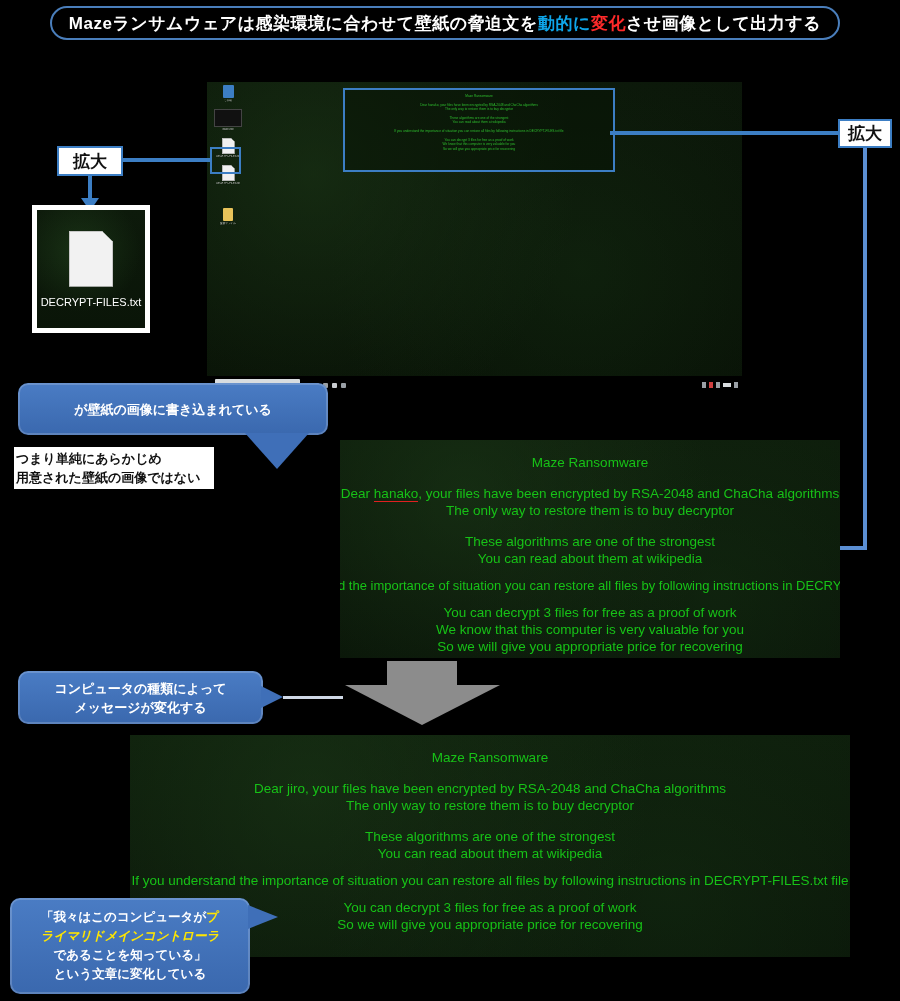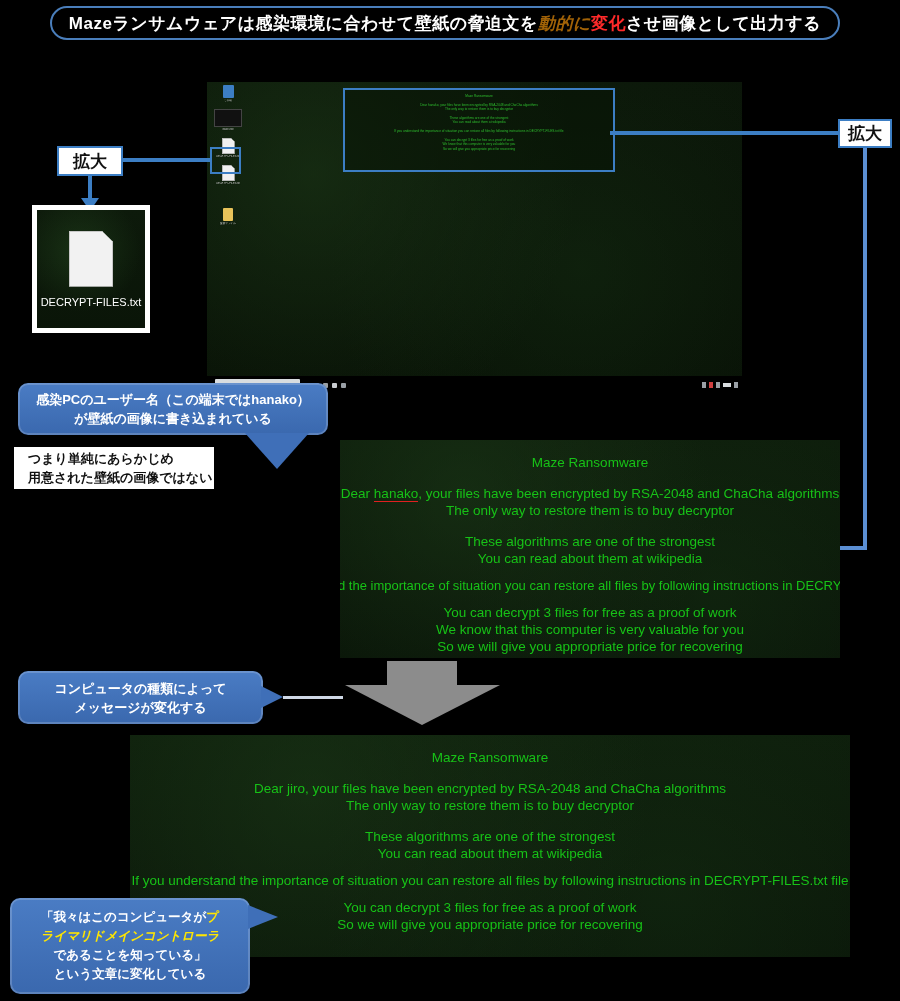--- a/index.html
+++ b/index.html
@@ -15,21 +15,21 @@
     left:50px;top:6px;width:790px;height:34px;
     border:2px solid #4a7ebb;border-radius:17px;
     background:#000;
     display:flex;align-items:center;justify-content:center;
     box-sizing:border-box;
   }
   #title-banner .t{
     color:#ffffff;font-weight:bold;font-size:17px;letter-spacing:0.5px;
     white-space:nowrap;
   }
-  #title-banner .y{color:#a16207;font-style:italic;}
+  #title-banner .y{color:#0ea5e9;}
   #title-banner .r{color:#ff2a2a;}
 
   
   #desktop{
     left:207px;top:82px;width:535px;height:308px;
     background:#0a1408;
     background-image:
       radial-gradient(circle at 20% 30%, rgba(30,60,25,.55), transparent 55%),
       radial-gradient(circle at 70% 60%, rgba(20,45,18,.5), transparent 60%),
       linear-gradient(#0b1609,#081106);
@@ -178,21 +178,21 @@
   #bubble-user{left:18px;top:383px;width:310px;height:52px;padding:0 10px;}
   #bubble-user-tail{
     left:245px;top:433px;width:0;height:0;
     border-left:32px solid transparent;border-right:32px solid transparent;
     border-top:36px solid #3f6fb8;
   }
 
   #white-note{
     left:14px;top:447px;width:200px;height:42px;background:#ffffff;
     display:flex;flex-direction:column;align-items:flex-start;justify-content:center;
-    padding-left:14px;box-sizing:border-box;
+    padding-left:2px;box-sizing:border-box;
   }
   #white-note .wt{color:#111;font-weight:bold;font-size:13px;line-height:19px;white-space:nowrap;}
 
   #bubble-type{left:18px;top:671px;width:245px;height:53px;}
   #bubble-type-tail{
     left:261px;top:686px;width:0;height:0;
     border-top:11px solid transparent;border-bottom:11px solid transparent;
     border-left:22px solid #3f6fb8;
   }
   #type-line{left:283px;top:696px;width:60px;height:3px;background:#cfd8e6;}
@@ -319,21 +319,20 @@
     <div class="gap-s"></div>
     <div class="nl wide">If you understand the importance of situation you can restore all files by following instructions in DECRYPT-FILES.txt file</div>
     <div class="gap-s"></div>
     <div class="nl">You can decrypt 3 files for free as a proof of work</div>
     <div class="nl">We know that this computer is very valuable for you</div>
     <div class="nl">So we will give you appropriate price for recovering</div>
   </div>
 </div>
 
 <div class="abs bubble" id="bubble-user">
-  <div class="bt">感染PCのユーザー名（この端末ではhanako）</div>
   <div class="bt">が壁紙の画像に書き込まれている</div>
 </div>
 <div class="abs" id="bubble-user-tail"></div>
 
 <div class="abs" id="white-note">
   <div class="wt">つまり単純にあらかじめ</div>
   <div class="wt">用意された壁紙の画像ではない</div>
 </div>
 
 <div class="abs bubble" id="bubble-type">

